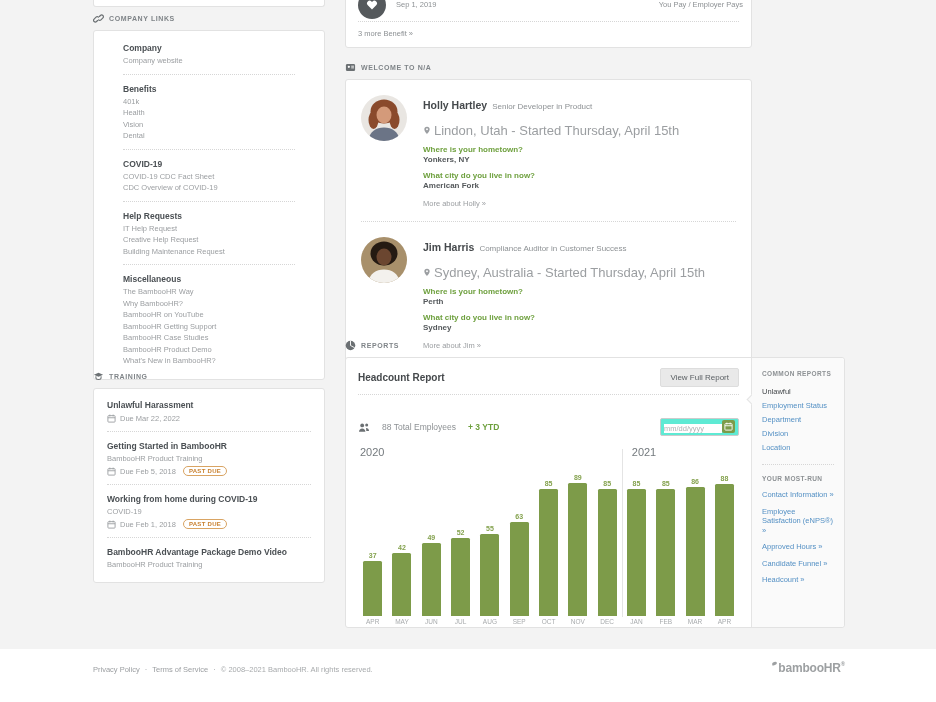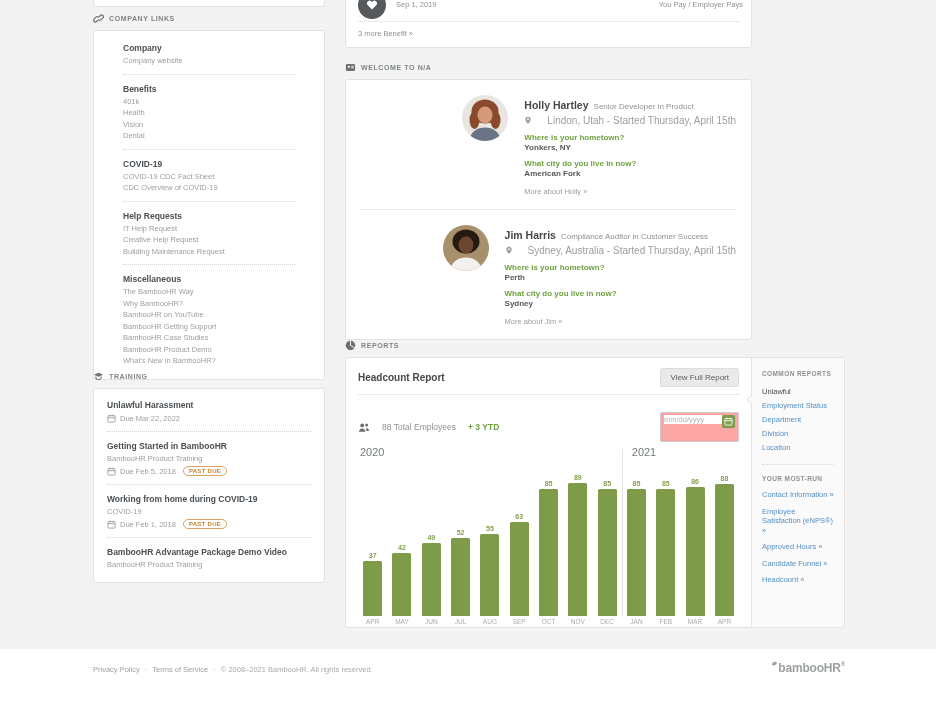--- a/index.html
+++ b/index.html
@@ -47,43 +47,43 @@
 
   
   .benefit-circle { position: absolute; left: 12px; top: 6px; width: 28px; height: 28px;
     border-radius: 50%; background: #55595c; display: flex; align-items: center; justify-content: center; }
   .benefit-date  { position: absolute; left: 50px; top: 15px; font-size: 7.5px; color: #8d9194; }
   .benefit-right { position: absolute; right: 8px; top: 15px; font-size: 7.5px; color: #8d9194; }
   .benefit-div   { position: absolute; left: 12px; right: 12px; top: 36px; }
   .benefit-more  { position: absolute; left: 12px; top: 44px; font-size: 7.5px; color: #8d9194; cursor: pointer; }
 
   
-  .emp-row { display: flex; padding: 15px 15px 13px; justify-content: flex-end; }
+  .emp-row { display: flex; padding: 15px 15px 13px; }
   .emp-avatar { width: 46px; height: 46px; flex: none; cursor: pointer; }
   .emp-body { margin-left: 16px; }
   .emp-name { font-size: 10.5px; font-weight: bold; color: #45494c; cursor: pointer; }
   .emp-title { font-size: 8px; color: #8d9194; margin-left: 5px; }
-  .emp-loc { display: flex; align-items: center; gap: 15px; font-size: 10px; color: #9b9ea1; margin-top: 2px; }
+  .emp-loc { display: flex; align-items: center; gap: 3px; font-size: 13px; color: #9b9ea1; margin-top: 10px; }
   .emp-q { font-size: 8px; font-weight: bold; color: #6ea03e; margin-top: 7px; }
   .emp-a { font-size: 8px; font-weight: bold; color: #55595c; margin-top: 1px; }
   .emp-more { font-size: 7.5px; color: #9b9ea1; margin-top: 9px; cursor: pointer; }
   .emp-div { margin: 0 15px; }
 
   
   .chart-pane { flex: 1; padding: 10px 12px; min-width: 0; }
   .hc-title-row { display: flex; justify-content: space-between; align-items: center; margin-bottom: 7px; }
   .hc-title { font-size: 10px; font-weight: bold; color: #45494c; }
   .vfr-btn { font-family: inherit; font-size: 8px; color: #5a5f63; background: #e9e9e9;
     border: 1px solid #ddd; border-radius: 2px; padding: 4px 9px; cursor: pointer; }
   .hc-stats-row { display: flex; align-items: center; gap: 12px; margin-top: 23px; height: 18px; }
   .hc-total { font-size: 8.5px; color: #8d9194; }
   .hc-ytd { font-size: 8.5px; font-weight: bold; color: #6ea03e; }
   .spacer { flex: 1; }
-  .date-wrap { display: inline-flex; align-items: flex-start; border: 1px solid #ccc; border-radius: 2px;
-    background: #fca5a5; padding: 2px 3px; height: 30px; }
+  .date-wrap { display: inline-flex; align-items: flex-end; border: 1px solid #ccc; border-radius: 2px;
+    background: #5eead4; padding: 2px 3px; height: 18px; }
   .date-input { border: none; outline: none; width: 58px; font-family: inherit; font-size: 7.5px; color: #55595c; }
   .date-input::placeholder { color: #b0b3b5; }
   .date-btn { width: 13px; height: 13px; background: #7d9b49; border-radius: 2px;
     display: inline-flex; align-items: center; justify-content: center; cursor: pointer; }
 
   .chart { position: relative; margin-top: 10px; height: 182px; }
   .year-label { position: absolute; top: 0; font-size: 11px; color: #73797d; }
   .yl-1 { left: 2px; }
   .year-sep { position: absolute; top: 3px; bottom: 11px; width: 1px; background: #e4e4e4; }
   .bars { position: absolute; left: 0; right: 0; top: 20px; bottom: 12px; display: flex; }

